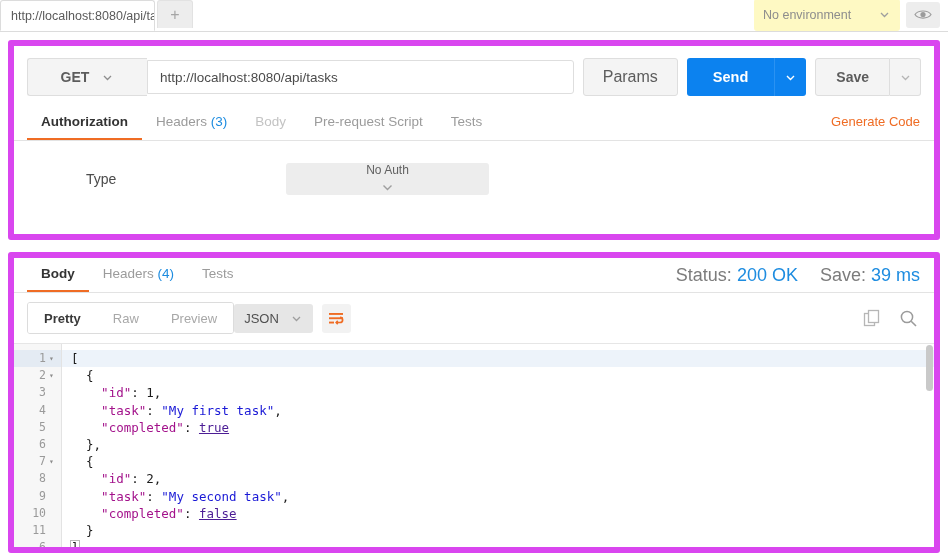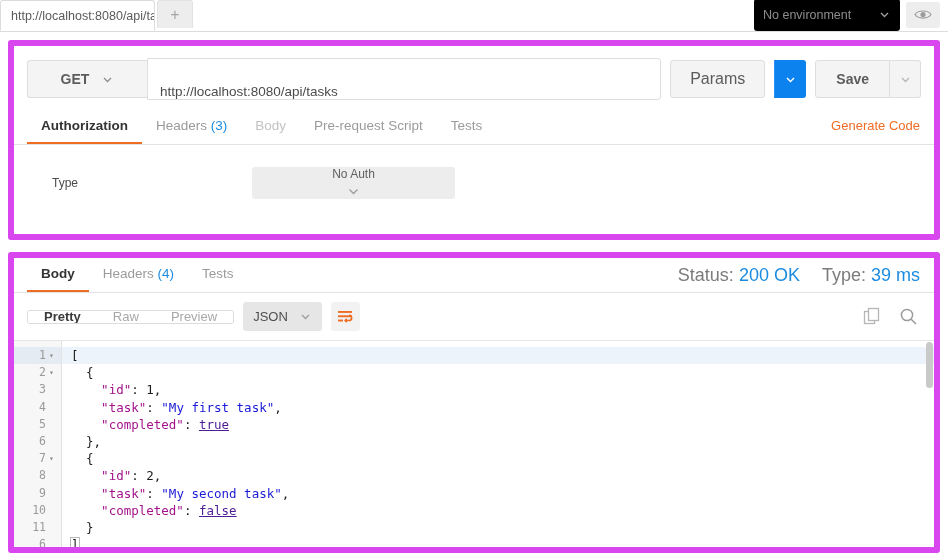--- a/index.html
+++ b/index.html
@@ -57,21 +57,21 @@
   .tabbar-right {
     margin-left: auto;
     display: flex;
     align-items: center;
     gap: 6px;
     padding: 0 8px 2px 0;
   }
   .env-select {
     height: 26px;
     min-width: 146px;
-    background: #000000;
+    background: #fef9c3;
     border: none;
     border-radius: 3px;
     display: flex;
     align-items: center;
     justify-content: space-between;
     padding: 16px 9px;
     font-size: 12.5px;
     color: #8d8d8d;
   }
   .env-eye {
@@ -114,26 +114,26 @@
     display: flex;
     align-items: center;
     justify-content: center;
     gap: 12px;
     font-size: 14px;
     font-weight: bold;
     color: #5c5c5c;
   }
   .url-box {
     flex: 1;
-    height: 42px;
+    height: 34px;
     background: #ffffff;
     border: 1px solid #dedede;
     border-radius: 0 3px 3px 0;
     display: flex;
-    align-items: flex-end;
+    align-items: center;
     padding: 0 12px;
     font-size: 13.5px;
     color: #4b4b4b;
   }
   .params-btn {
     height: 38px;
     padding: 0 19px;
     margin-left: 9px;
     background: #f4f4f4;
     border: 1px solid #dedede;
@@ -220,21 +220,21 @@
     color: #ef6c24;
     white-space: nowrap;
   }
 
   
   .auth-row {
     display: flex;
     align-items: center;
     padding: 22px 0 0 38px;
   }
-  .auth-label { font-size: 12px; color: #4b4b4b; width: 200px; }
+  .auth-label { font-size: 14px; color: #4b4b4b; width: 200px; margin-left: 34px; }
   .auth-select {
     width: 203px;
     height: 32px;
     background: #ededed;
     border-radius: 3px;
     display: flex;
     align-items: center;
     justify-content: space-between;
     padding: 0 24px;
     font-size: 12px;
@@ -265,34 +265,33 @@
   .fmt-bar {
     display: flex;
     align-items: center;
     padding: 9px 12px 9px 13px;
   }
   .seg {
     display: flex;
     border: 1px solid #dcdcdc;
     border-radius: 3px;
     overflow: hidden;
-    height: 14px;
+    height: 32px;
   }
   .seg div {
     padding: 0 16px;
     display: flex;
     align-items: center;
     font-size: 13px;
     color: #a8a8a8;
     background: #ffffff;
   }
   .seg div.on { color: #3a3a3a; font-weight: bold; }
   .json-select {
     height: 29px;
-    margin-left: 9px;
     padding: 0 10px;
     background: #e6e6e6;
     border-radius: 3px;
     display: flex;
     align-items: center;
     gap: 11px;
     font-size: 13px;
     color: #4f4f4f;
   }
   .wrap-btn {
@@ -411,20 +410,23 @@
             </svg>
         </span>
       </div>
       <div class="url-box">
         <span>http://localhost:8080/api/tasks</span>
       </div>
       <div class="params-btn">
         <span>Params</span>
       </div>
       <div class="send-group">
+        <div class="send-btn">
+          <span>Send</span>
+        </div>
         <div class="send-caret">
           <span>
             <svg width="13" height="13" viewBox="0 0 13 13">
                 <path d="M3 5 L6.5 8.5 L10 5" stroke="#ffffff" stroke-width="1.4" fill="none"></path>
               </svg>
           </span>
         </div>
       </div>
       <div class="save-group">
         <div class="save-btn">
@@ -469,21 +471,21 @@
     <div class="tabstrip res-tabstrip" id="res-tabs">
       <div class="tab active"><span>Body</span></div>
         <div class="tab"><span>Headers</span><span class="cnt"> (4)</span></div>
         <div class="tab"><span>Tests</span></div>
         <div class="res-meta">
         <div>
           <span>Status:</span>
           <b>200 OK</b>
         </div>
         <div>
-          <span>Type:</span>
+          <span>Save:</span>
           <b>39 ms</b>
         </div>
       </div>
     </div>
 
     <div class="fmt-bar">
       <div class="seg" id="fmt-seg">
           <div class="on">Pretty</div>
           <div>Raw</div>
           <div>Preview</div>

